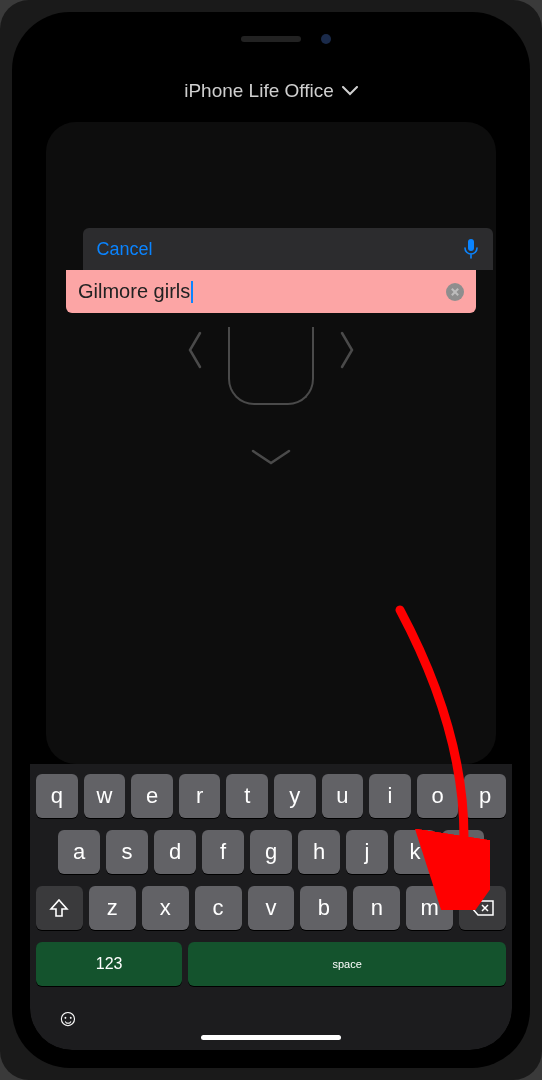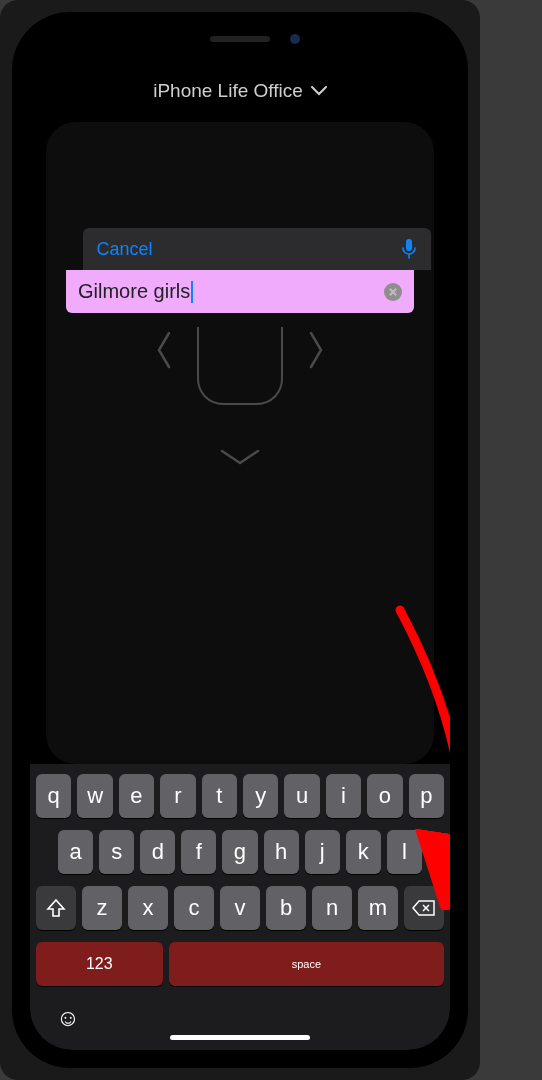--- a/index.html
+++ b/index.html
@@ -1,23 +1,23 @@
 <!DOCTYPE html>
 <html><head>
 <meta charset="utf-8">
 <style>
   * { margin: 0; padding: 0; box-sizing: border-box; font-family: -apple-system, Helvetica, Arial, sans-serif; }
   html, body { width: 542px; height: 1080px; background: #3a3a3a; overflow: hidden; }
   
   .device-frame {
     position: relative;
-    width: 480px;
+    width: 542px;
     height: 1080px;
     background: #1a1a1a;
-    border-radius: 18px;
+    border-radius: 29px;
     padding: 12px;
   }
   .device-frame::before {
     content: "";
     position: absolute;
     left: -4px; top: 180px;
     width: 4px; height: 50px;
     background: #2a2a2a;
     border-radius: 2px 0 0 2px;
   }
@@ -101,21 +101,21 @@
     align-items: center;
     justify-content: space-between;
     padding: 10px 14px;
     margin-top: 80px;
     margin-left: 33px;
   }
   .cancel { color: #0a84ff; font-size: 18px; }
   .mic { width: 16px; height: 22px; }
   .input-wrap {
     width: 100%;
-    background: #f0abfc;
+    background: #fca5a5;
     border-radius: 0 0 6px 6px;
     display: flex;
     align-items: center;
     padding: 10px 12px;
     gap: 48px;
   }
   .input-text {
     flex: 1;
     color: #222;
     font-size: 20px;
@@ -177,21 +177,21 @@
     border-radius: 6px;
     height: 44px;
     flex: 1;
     display: flex;
     align-items: center;
     justify-content: center;
     font-size: 22px;
     box-shadow: 0 1px 0 #000;
   }
   .key-dark { background: #3a3a3c; }
-  .key-func { background: #7f1d1d; font-size: 16px; }
+  .key-func { background: #14532d; font-size: 16px; }
   .key-go { background: #0a84ff; flex: 2.3; font-size: 18px; }
   .key-space { flex: 5; font-size: 11px; }
   .key-123 { flex: 2.3; font-size: 16px; }
   .row2 { padding: 0 22px; }
   .row3 .key { flex: 1; }
   .row3 { padding: 0; }
   .shift, .backspace { flex: 1.4; }
   .bottom-bar {
     display: flex;
     justify-content: space-between;

